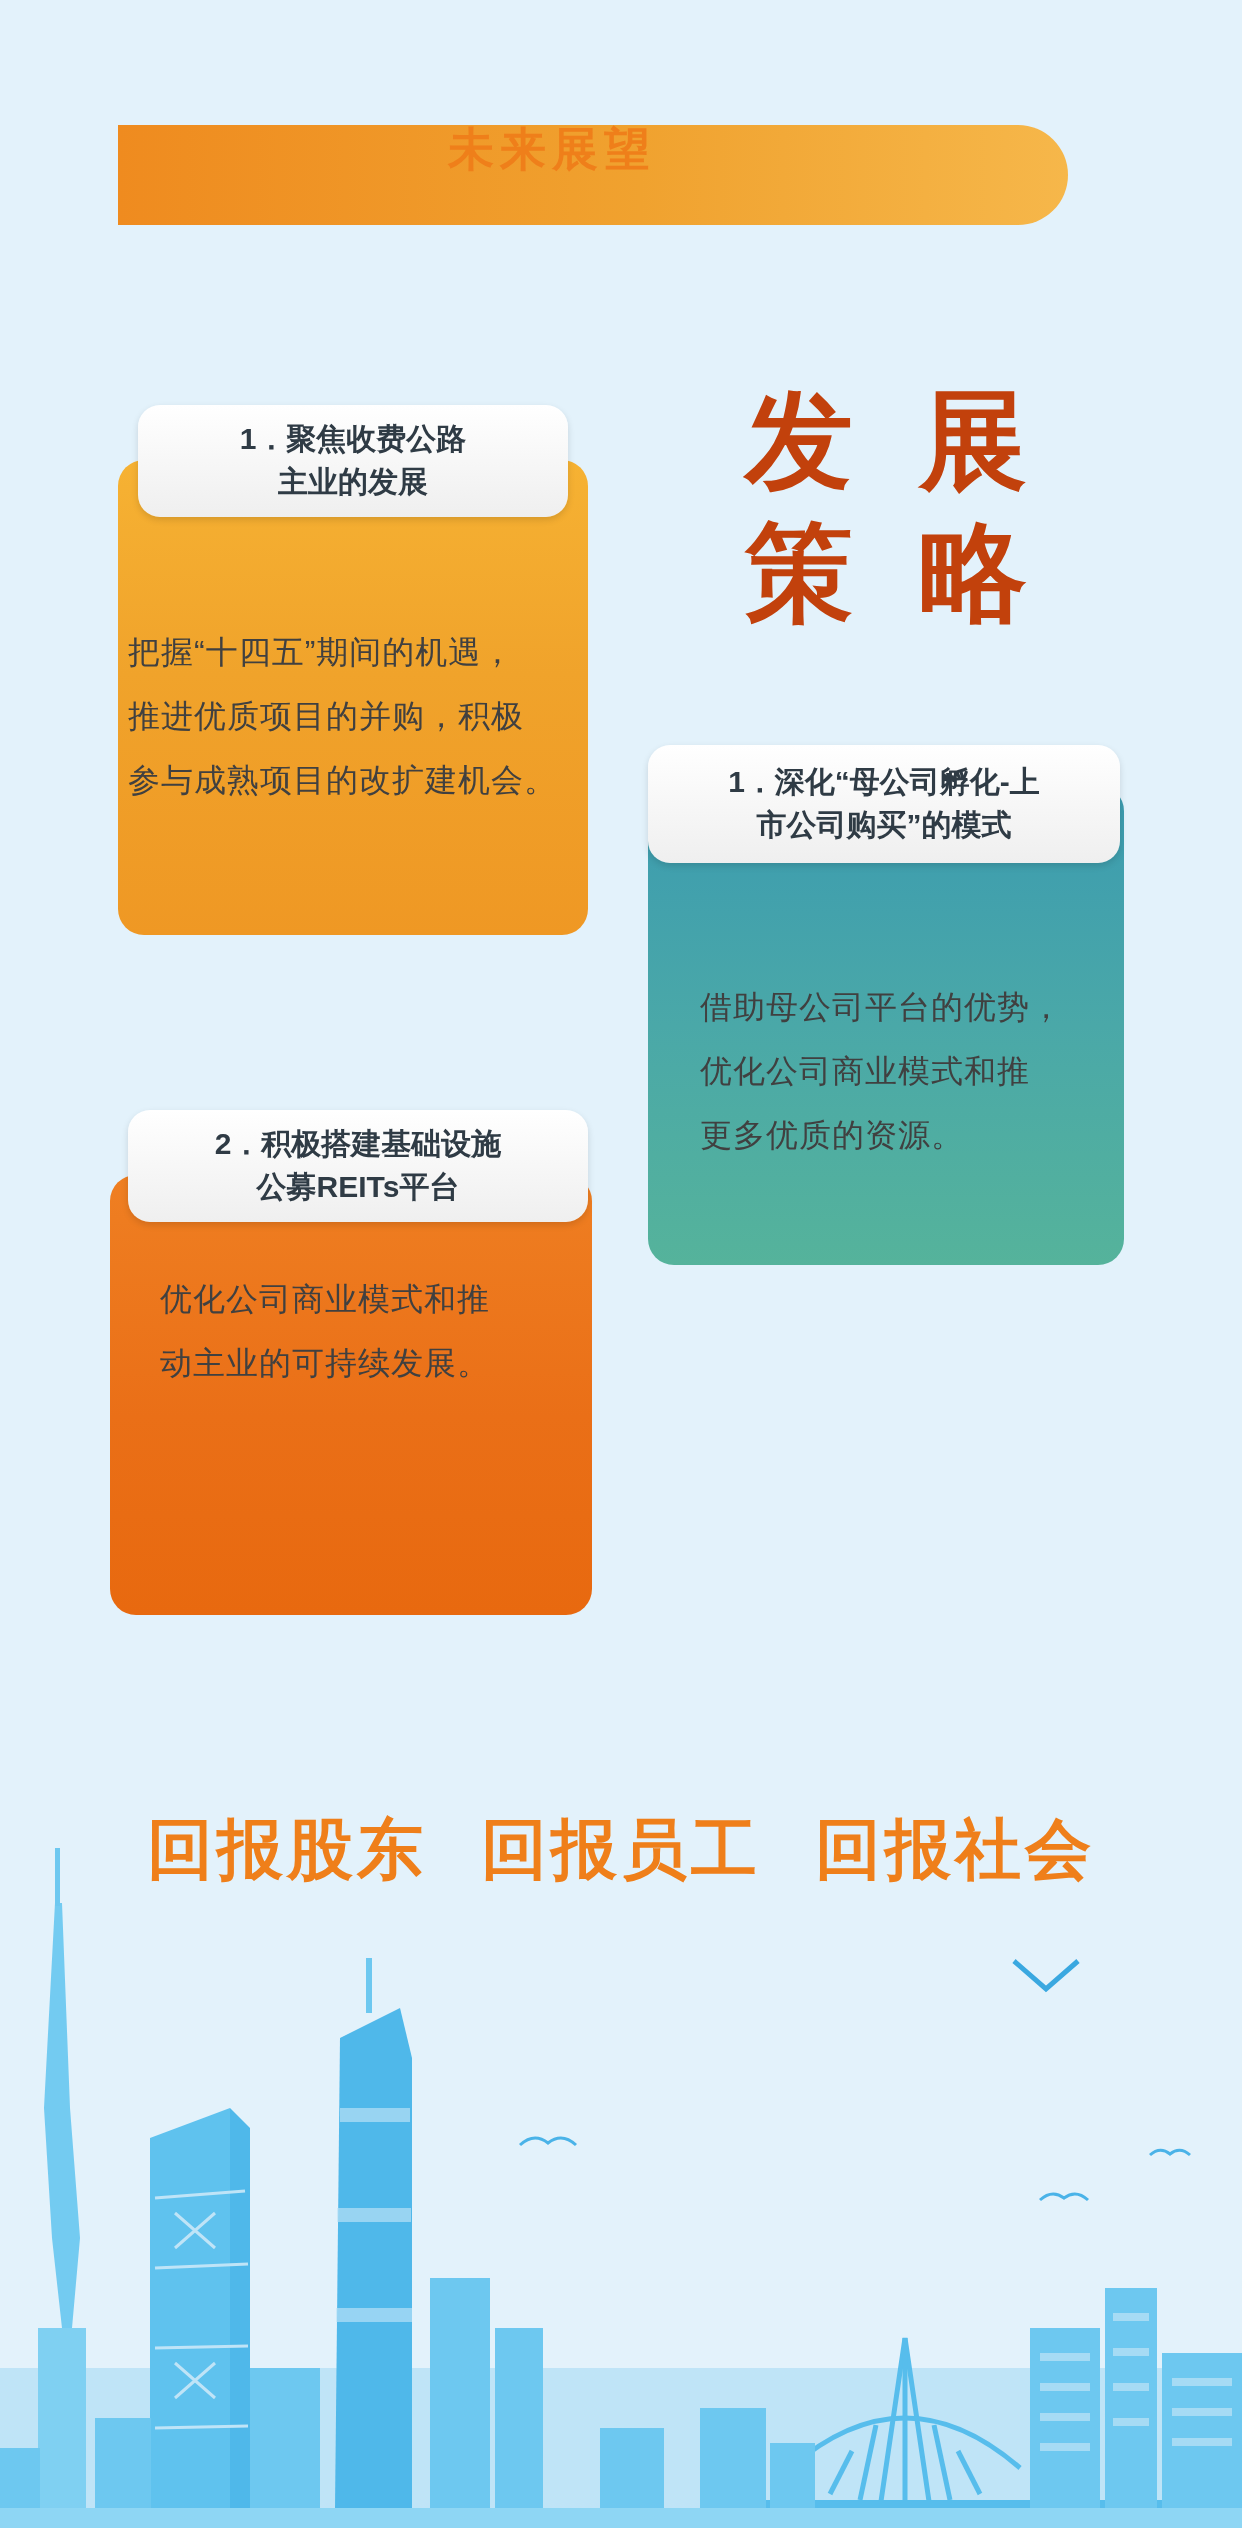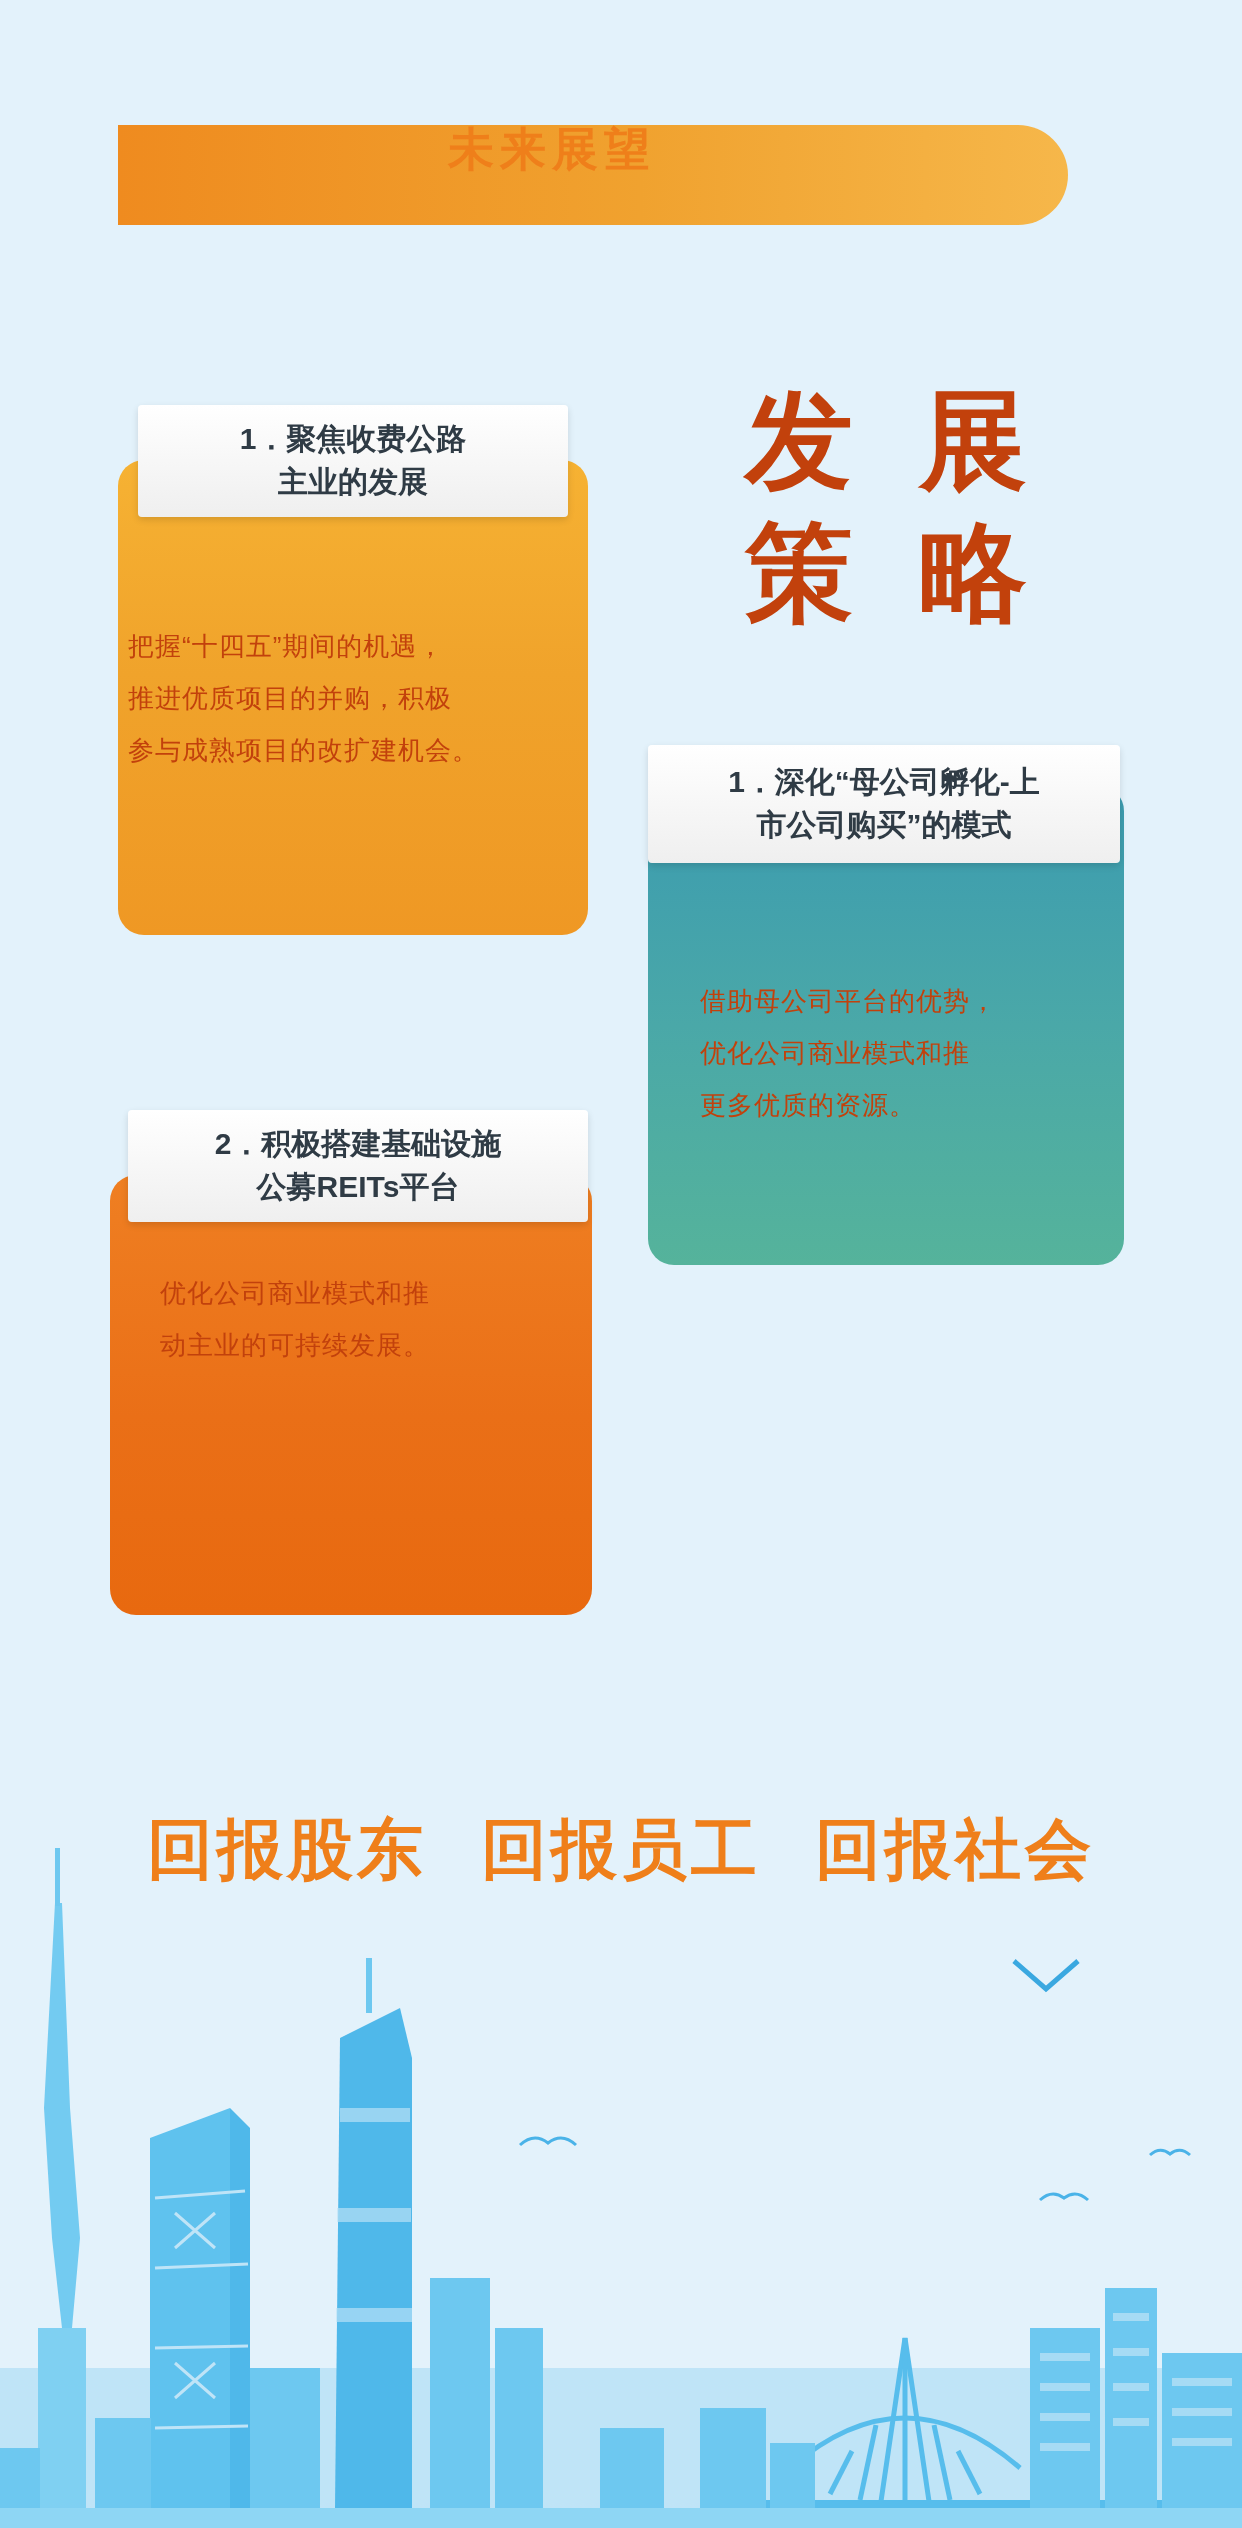--- a/index.html
+++ b/index.html
@@ -86,40 +86,40 @@
   }
 
   
   .card {
     position: absolute;
     border-radius: 26px;
     box-sizing: border-box;
   }
   .card-label {
     position: absolute;
-    border-radius: 4px;
+    border-radius: 22px;
     background: linear-gradient(180deg, #ffffff 0%, #efefef 100%);
     box-shadow: 0 3px 7px rgba(0,0,0,0.13);
     display: flex;
     align-items: center;
     justify-content: center;
     text-align: center;
     box-sizing: border-box;
   }
   .card-label span {
     font-size: 30px;
     font-weight: bold;
     color: #2f3b45;
     line-height: 1.42;
     white-space: pre-line;
   }
   .card-body {
     position: absolute;
-    font-size: 26px;
-    color: #c2410c;
+    font-size: 32px;
+    color: #404040;
     line-height: 2.0;
     white-space: pre-line;
     letter-spacing: 1px;
   }
 
   
   #card1 {
     left: 118px;
     top: 460px;
     width: 470px;

